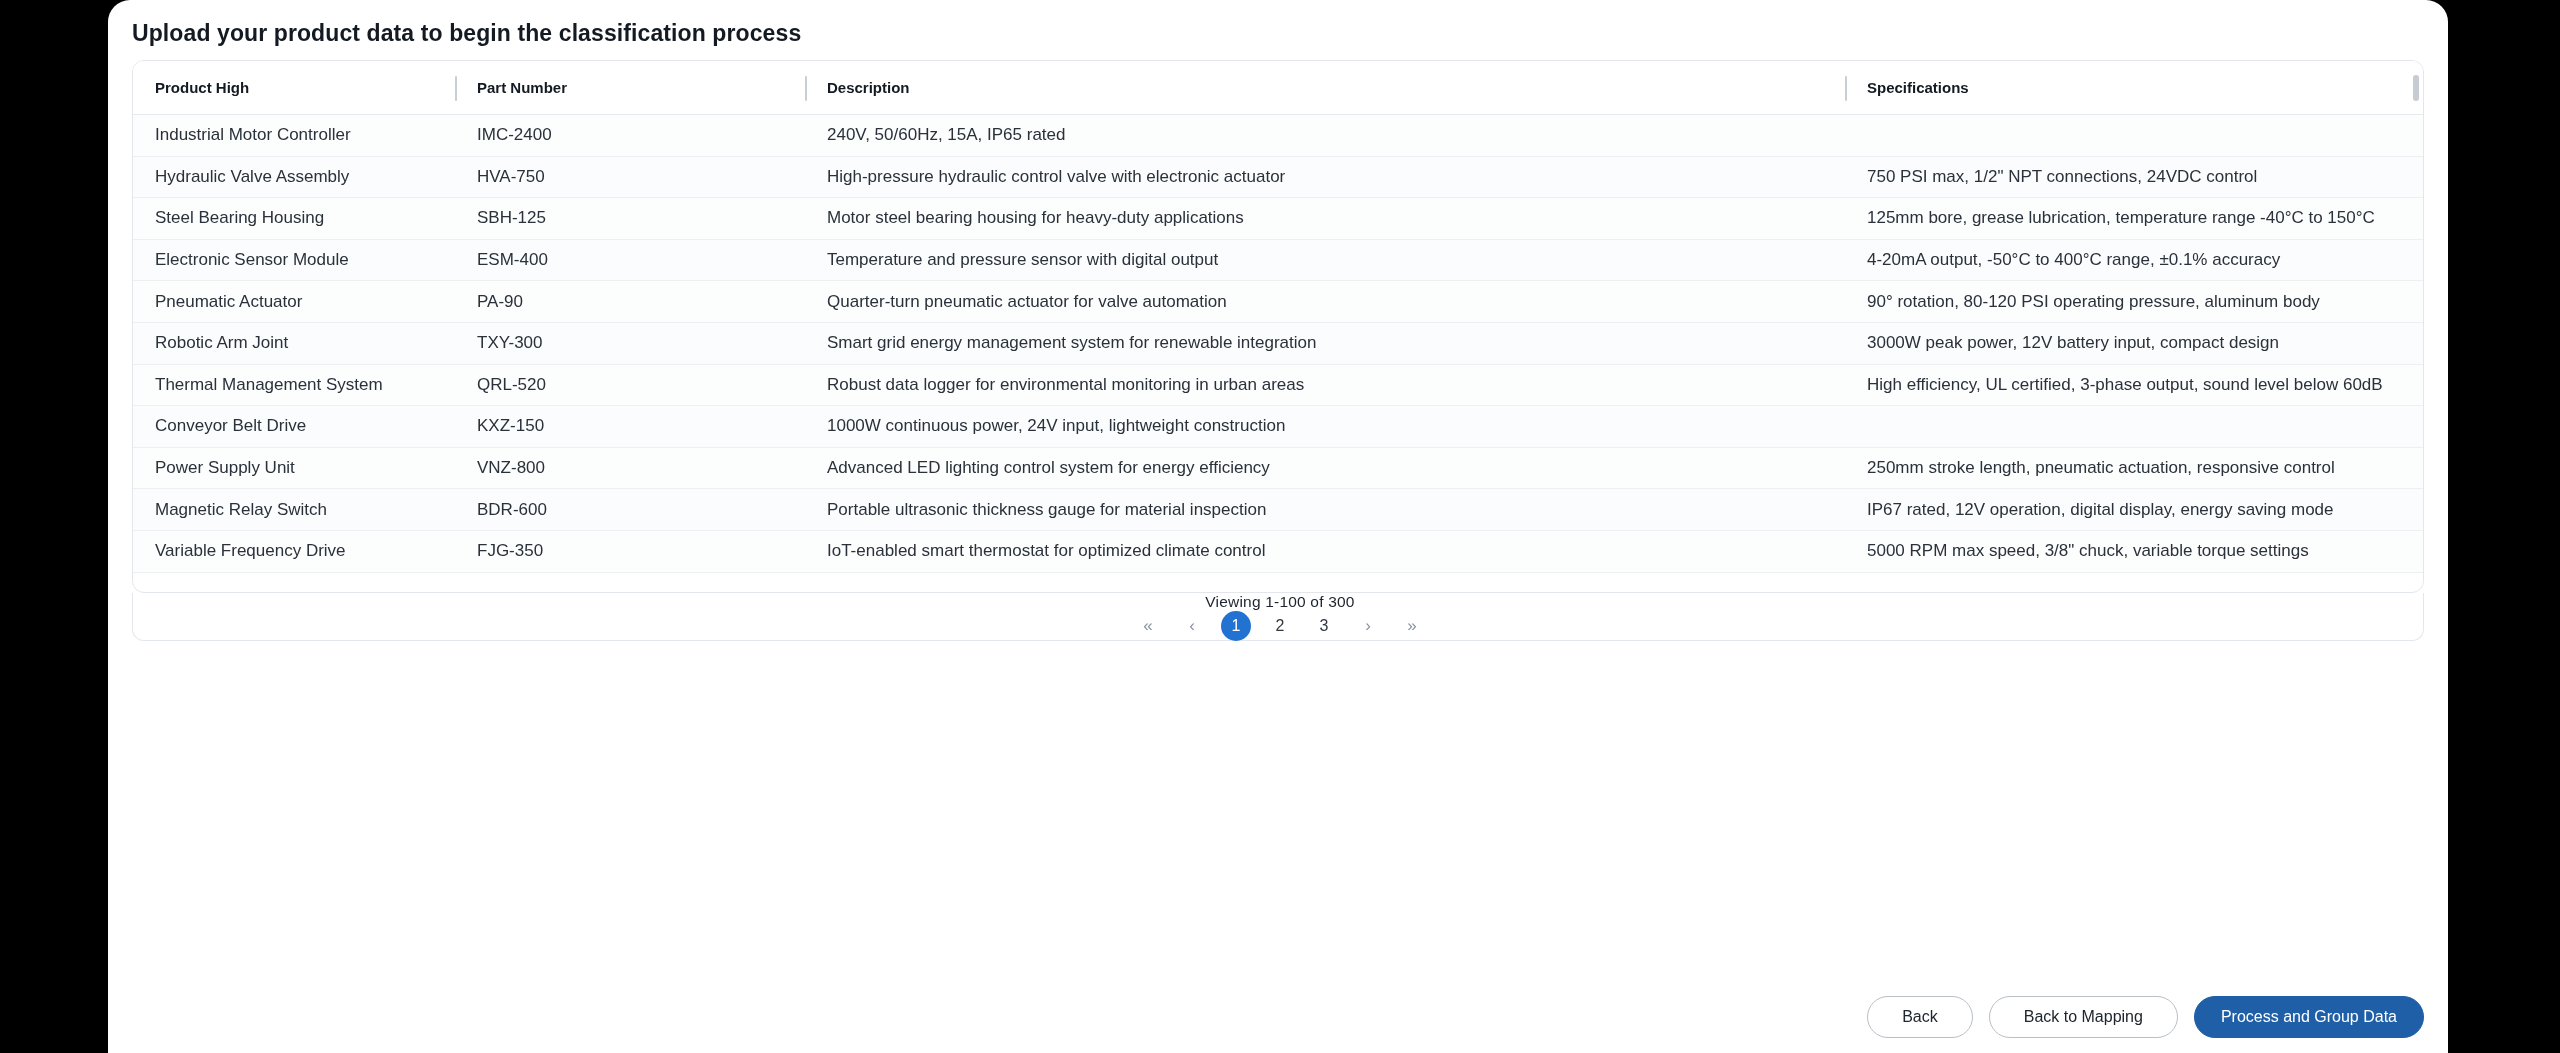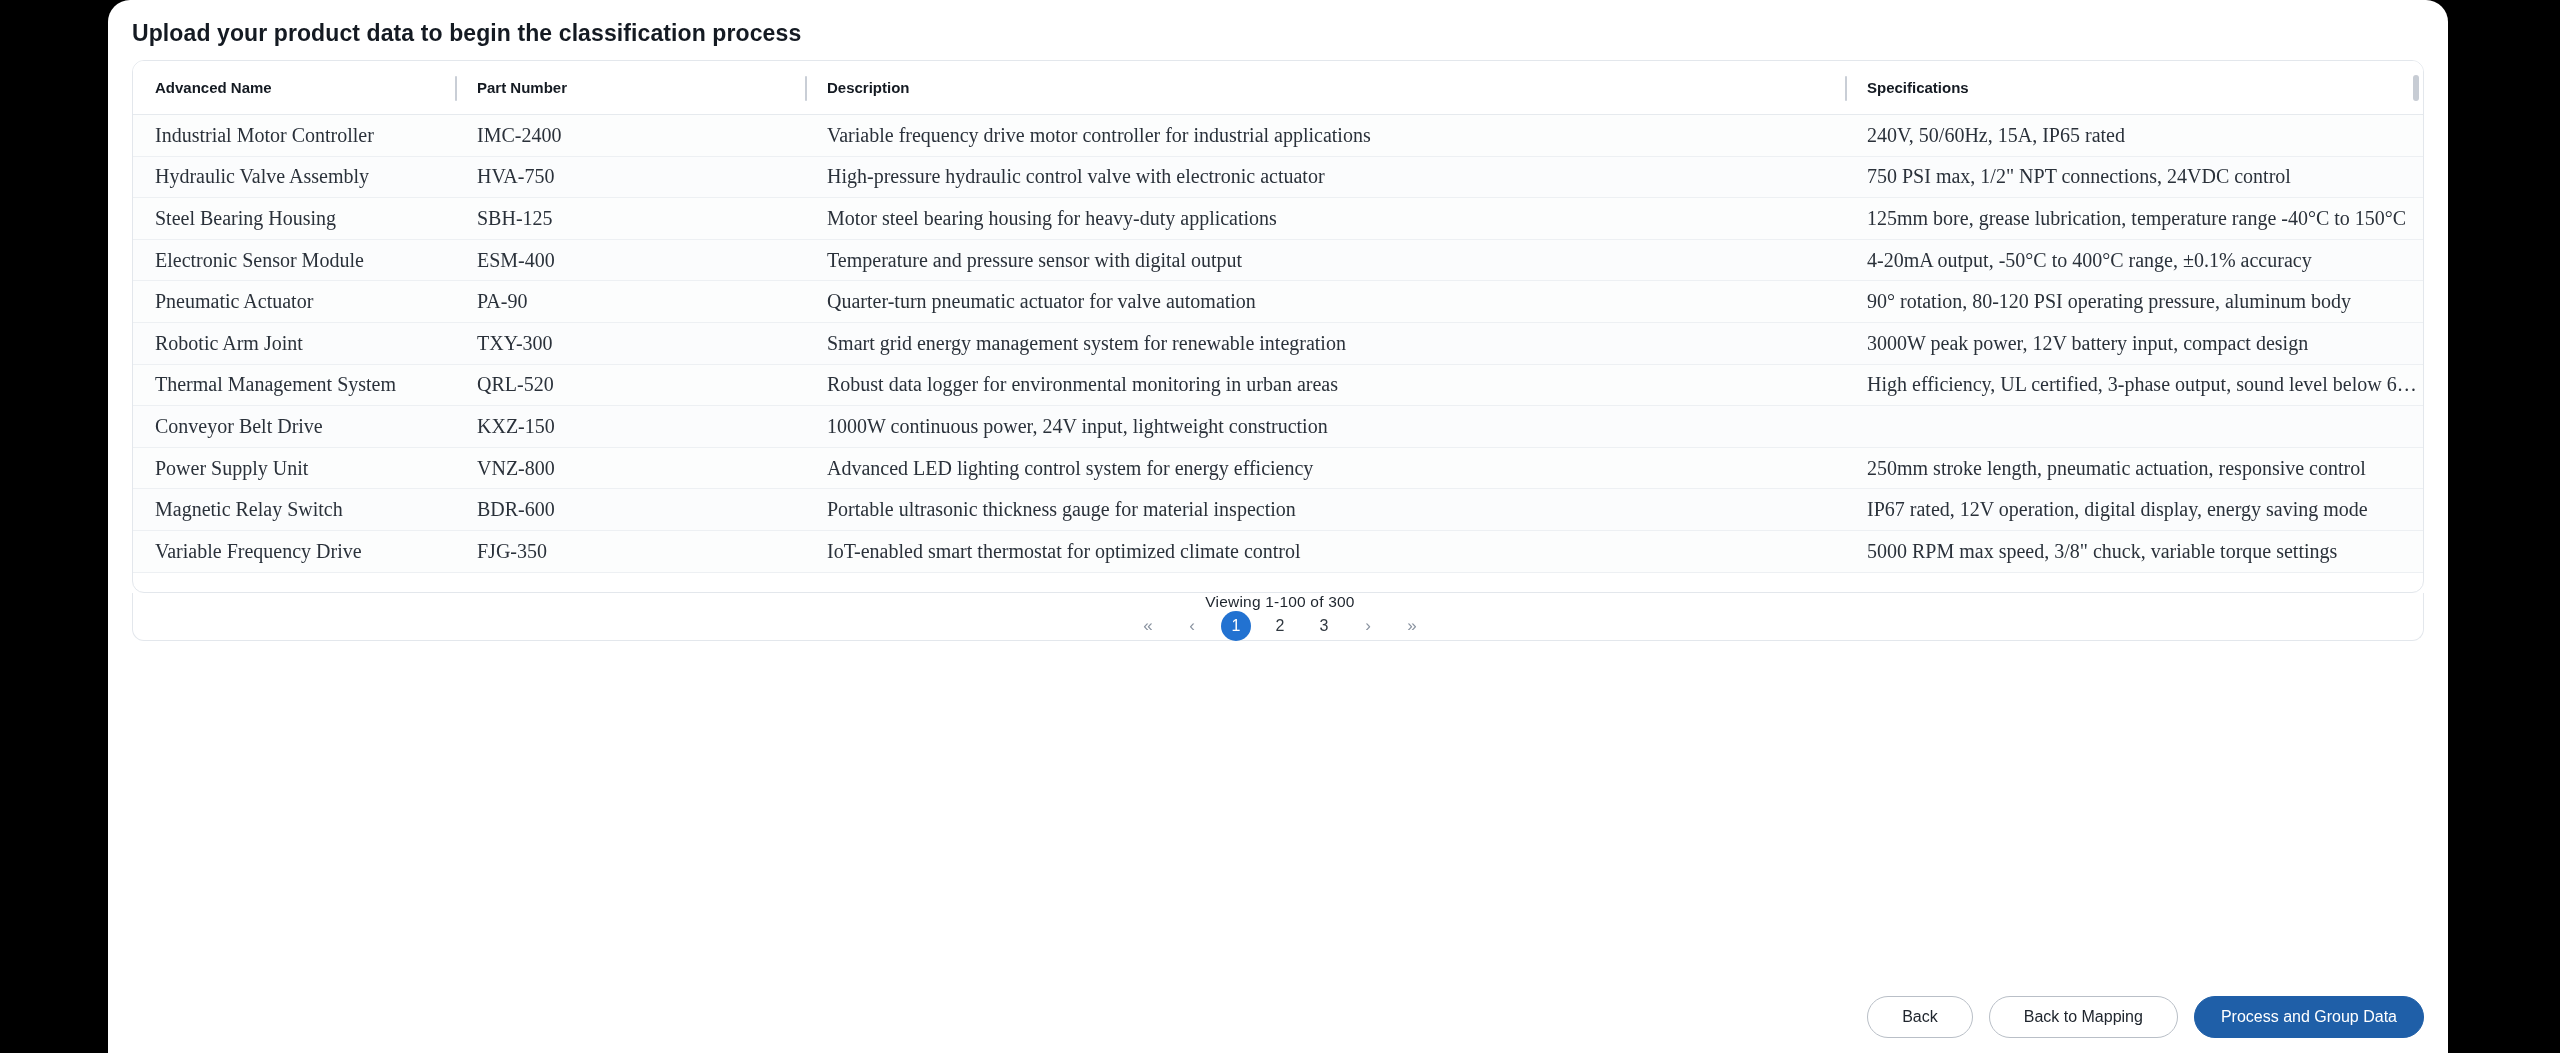--- a/index.html
+++ b/index.html
@@ -106,28 +106,27 @@
   .trow {
     display: flex;
     align-items: center;
     height: 41.6px;
     border-bottom: 1px solid #edf0f3;
     background: #fbfcfd;
   }
   .trow:nth-child(odd) { background: #fcfdfd; }
 
   .td {
-    font-size: 20px;
+    font-size: 17px;
     color: #2a313a;
     padding-left: 22px;
     flex: none;
     white-space: nowrap;
     overflow: hidden;
     text-overflow: ellipsis;
-    font-family: Liberation Serif, serif;
   }
 
   
   #table-footer {
     position: absolute;
     left: 24px;
     top: 593px;
     width: 2292px;
     height: 48px;
     background: #ffffff;
@@ -223,32 +222,31 @@
 
 <div id="viewport">
 
   <div id="app-card">
 
     <div id="page-heading">Upload your product data to begin the classification process</div>
 
     <div id="table-card">
 
       <div class="thead-row">
-        <div class="th c-name">Advanced Name</div>
+        <div class="th c-name">Product High</div>
         <div class="th c-part with-rule">Part Number</div>
         <div class="th c-desc with-rule">Description</div>
         <div class="th c-spec with-rule">Specifications</div>
         <div class="header-scrollbar"></div>
       </div>
 
       <div class="tbody" id="table-body">
           <div class="trow">
             <div class="td c-name">Industrial Motor Controller</div>
             <div class="td c-part">IMC-2400</div>
-            <div class="td c-desc">Variable frequency drive motor controller for industrial applications</div>
             <div class="td c-spec">240V, 50/60Hz, 15A, IP65 rated</div>
           </div>
           <div class="trow">
             <div class="td c-name">Hydraulic Valve Assembly</div>
             <div class="td c-part">HVA-750</div>
             <div class="td c-desc">High-pressure hydraulic control valve with electronic actuator</div>
             <div class="td c-spec">750 PSI max, 1/2" NPT connections, 24VDC control</div>
           </div>
           <div class="trow">
             <div class="td c-name">Steel Bearing Housing</div>

